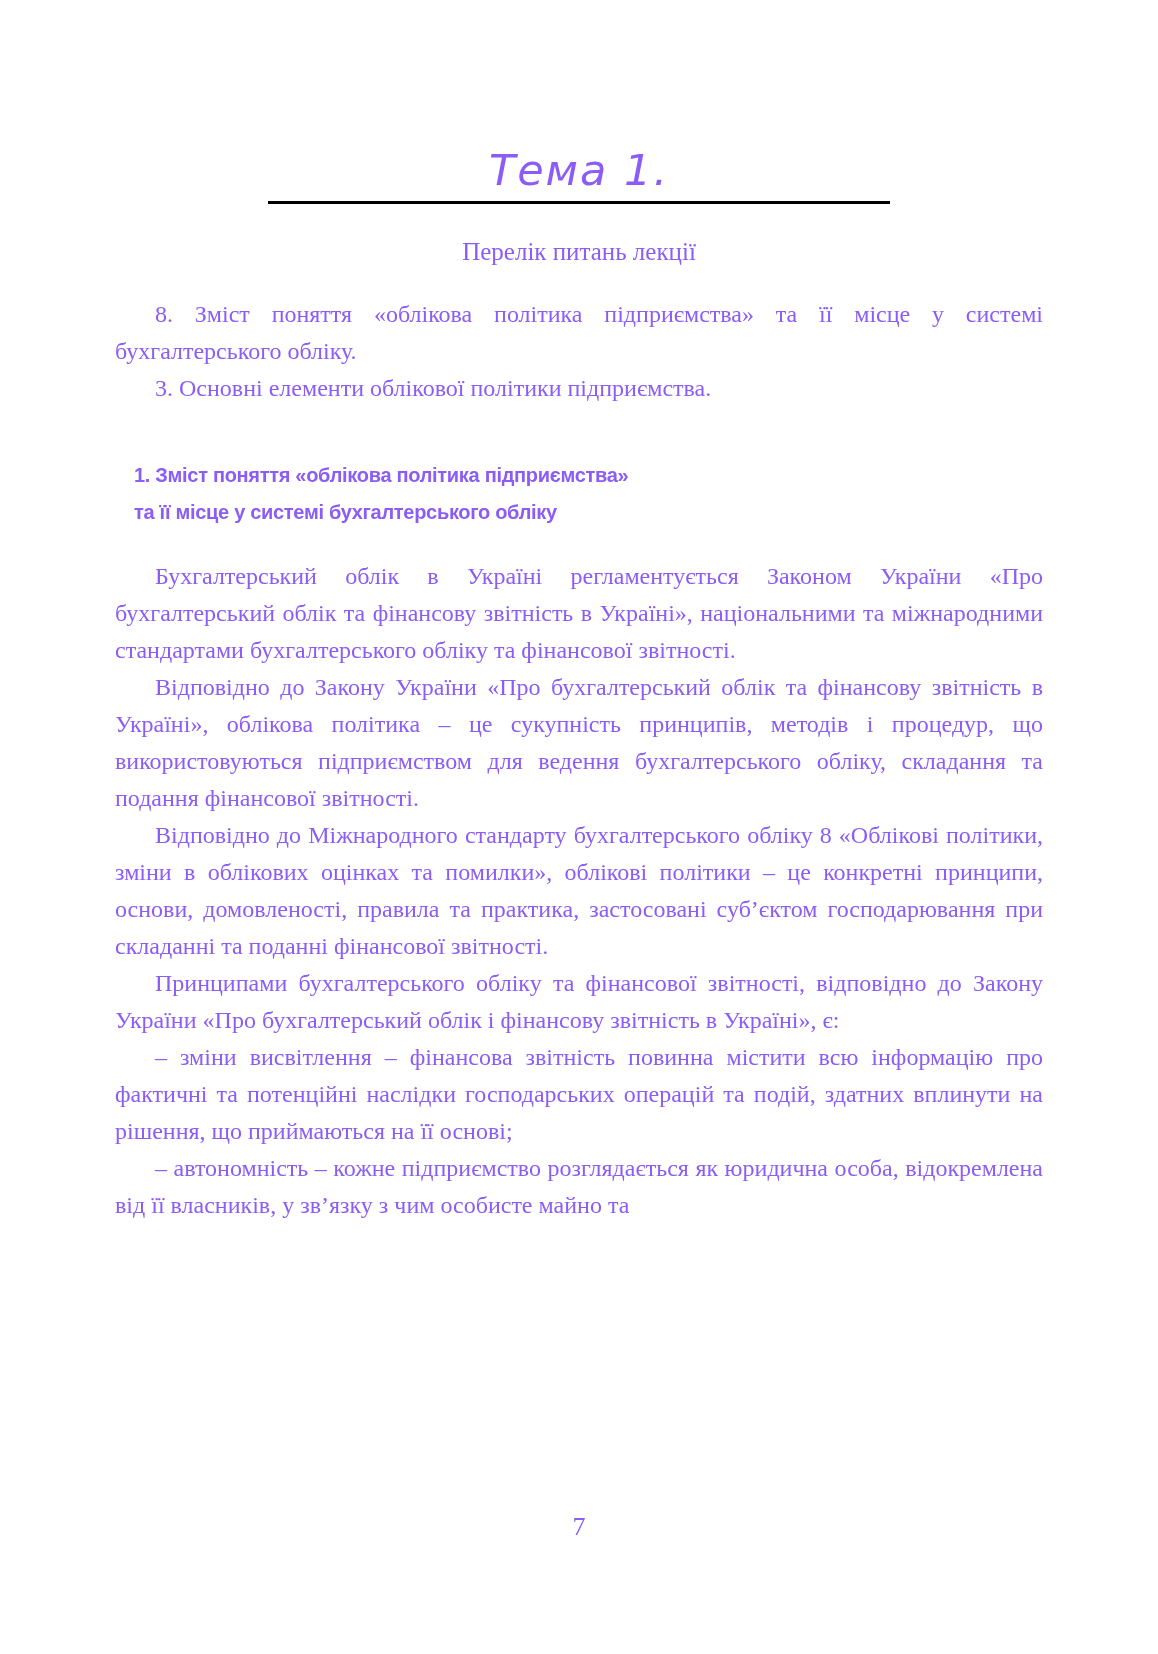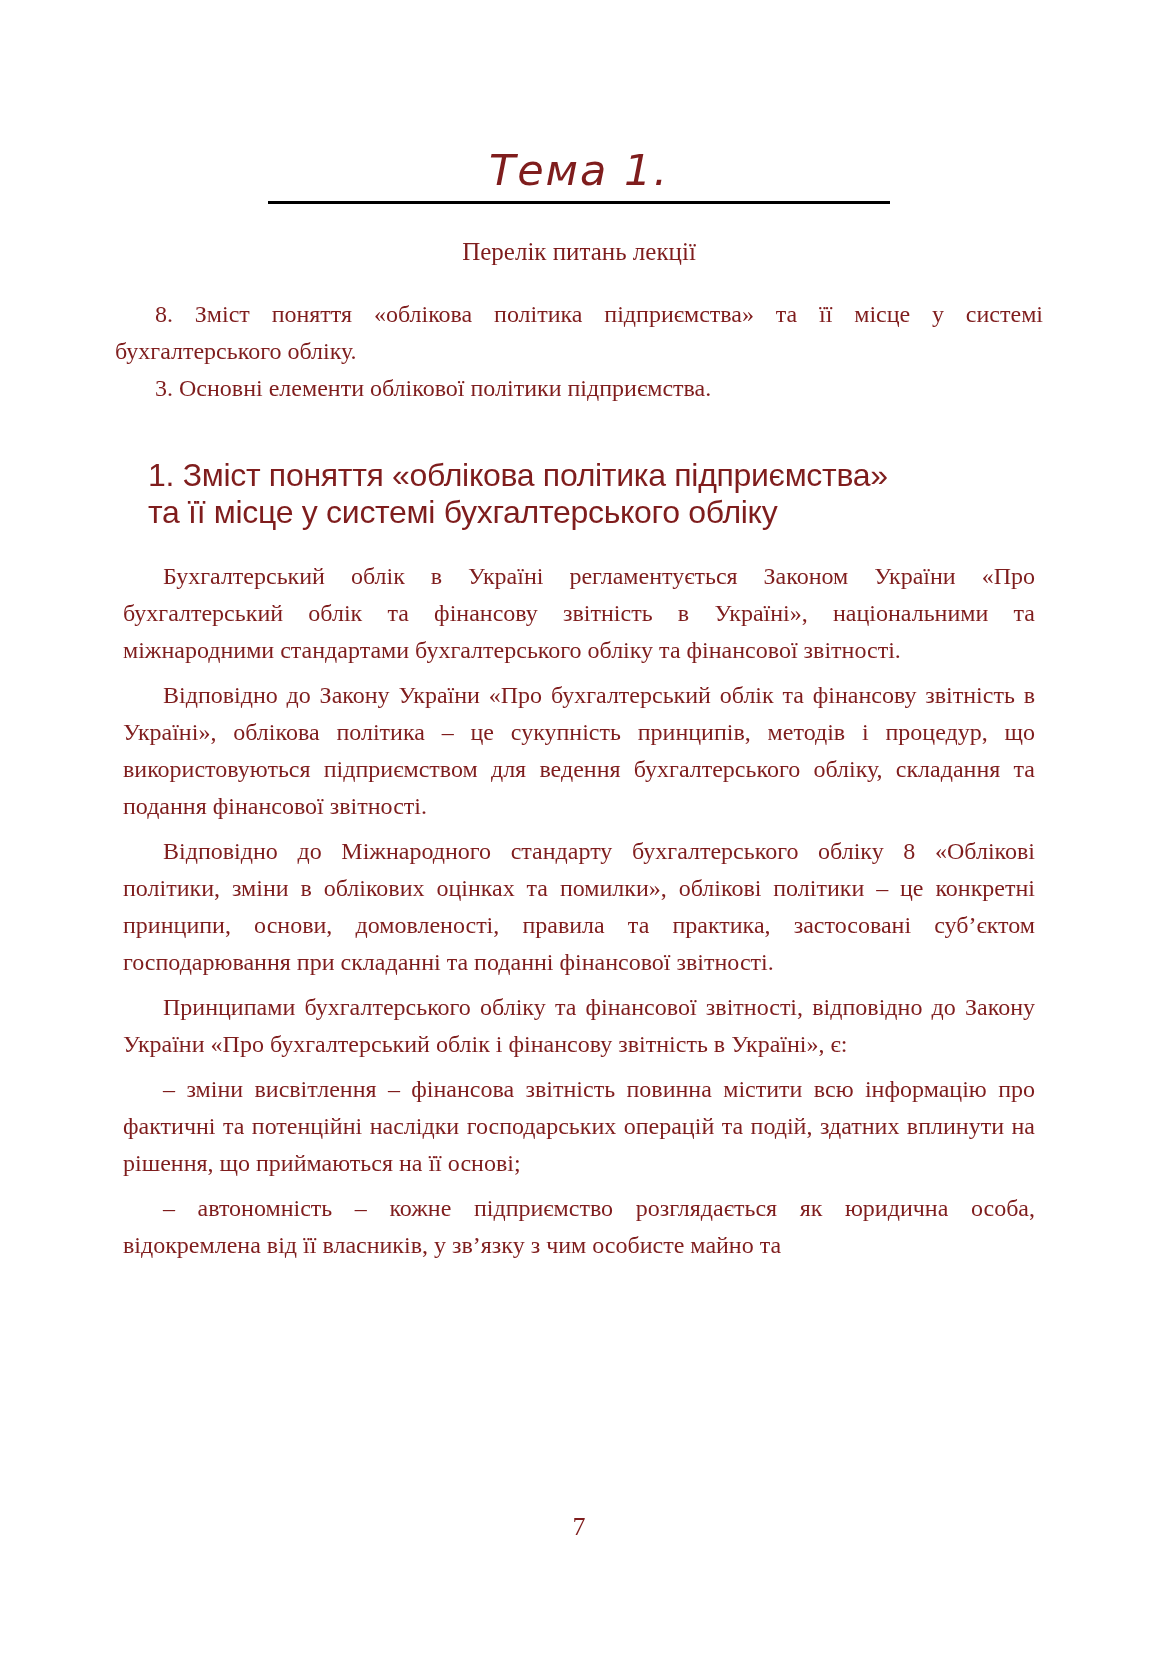--- a/index.html
+++ b/index.html
@@ -1,21 +1,21 @@
 <!DOCTYPE html>
 <html lang="uk"><head>
 <meta charset="utf-8">
 <style>
   html, body { margin: 0; padding: 0; background: #ffffff; }
   .page {
     position: relative;
     width: 1158px;
     height: 1654px;
     background: #ffffff;
-    color: #7f1d1d;
+    color: #8b5cf6;
     overflow: hidden;
   }
   .content {
     position: absolute;
     left: 115px;
     top: 146px;
     width: 928px;
   }
   .topic-label {
     text-align: center;
@@ -53,35 +53,35 @@
   .questions {
     margin-top: 29px;
     font-family: "Liberation Serif", serif;
     font-size: 24px;
     line-height: 37px;
     text-align: justify;
   }
   .questions p { margin: 0; text-indent: 40px; }
   .section-heading {
     margin-top: 50px;
-    margin-left: 33px;
+    margin-left: 19px;
     font-family: "Liberation Sans", sans-serif;
-    font-weight: 400;
-    font-size: 32px;
+    font-weight: 700;
+    font-size: 20px;
     line-height: 37px;
     letter-spacing: -0.3px;
   }
   .bodytext {
     margin-top: 27px;
     font-family: "Liberation Serif", serif;
     font-size: 24px;
     line-height: 37px;
     text-align: justify;
   }
-  .bodytext p { margin: 8px; text-indent: 40px; }
+  .bodytext p { margin: 0; text-indent: 40px; }
   .page-number {
     position: absolute;
     left: 0;
     top: 1512px;
     width: 100%;
     text-align: center;
     font-family: "Liberation Serif", serif;
     font-size: 26px;
   }
 </style>

